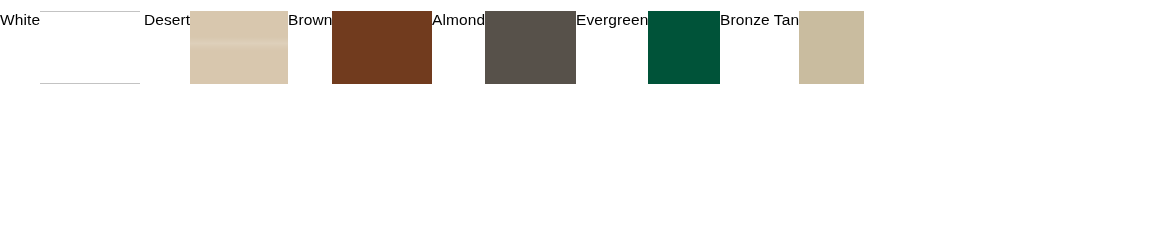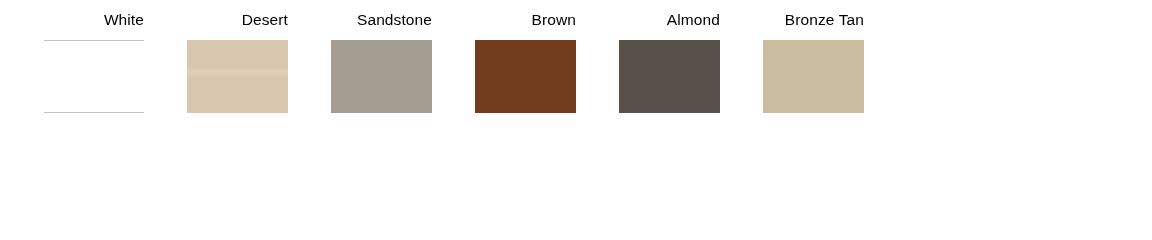--- a/index.html
+++ b/index.html
@@ -22,22 +22,22 @@
     grid-template-columns: repeat(8, 144px);
     align-content: start;
     box-sizing: border-box;
   }
 
   .swatch-cell {
     width: 144px;
     height: 130px;
     position: relative;
     display: flex;
-    flex-direction: column;
-    align-items: flex-end;
+    flex-direction: row;
+    align-items: flex-start;
   }
 
   .swatch-label {
     margin-top: 11px;
     font-size: 15.5px;
     line-height: 18px;
     color: #000000;
     letter-spacing: 0.1px;
     white-space: nowrap;
     text-align: center;
@@ -97,29 +97,29 @@
     <div class="swatch-cell cell-white">
       <div class="swatch-label">White</div>
       <div class="swatch-chip is-white"></div>
     </div>
     <div class="swatch-cell cell-almond">
       <div class="swatch-label">Desert</div>
       <div class="swatch-chip" style="background: rgb(216, 199, 174);">
         <div class="chip-banding"></div>
       </div>
     </div>
-    <div class="swatch-cell cell-sandstone">
-      <div class="swatch-label">Sandstone</div>
-      <div class="swatch-chip" style="background: rgb(165, 156, 146);"></div>
-    </div>
     <div class="swatch-cell cell-brown">
       <div class="swatch-label">Brown</div>
       <div class="swatch-chip" style="background: rgb(113, 59, 30);"></div>
     </div>
     <div class="swatch-cell cell-bronze">
       <div class="swatch-label">Almond</div>
       <div class="swatch-chip" style="background: rgb(87, 81, 74);"></div>
     </div>
+    <div class="swatch-cell cell-evergreen">
+      <div class="swatch-label">Evergreen</div>
+      <div class="swatch-chip" style="background: rgb(0, 83, 57);"></div>
+    </div>
     <div class="swatch-cell cell-desert-tan">
       <div class="swatch-label">Bronze Tan</div>
       <div class="swatch-chip" style="background: rgb(201, 188, 159);"></div>
     </div>
   </div>
 
 </body></html>

